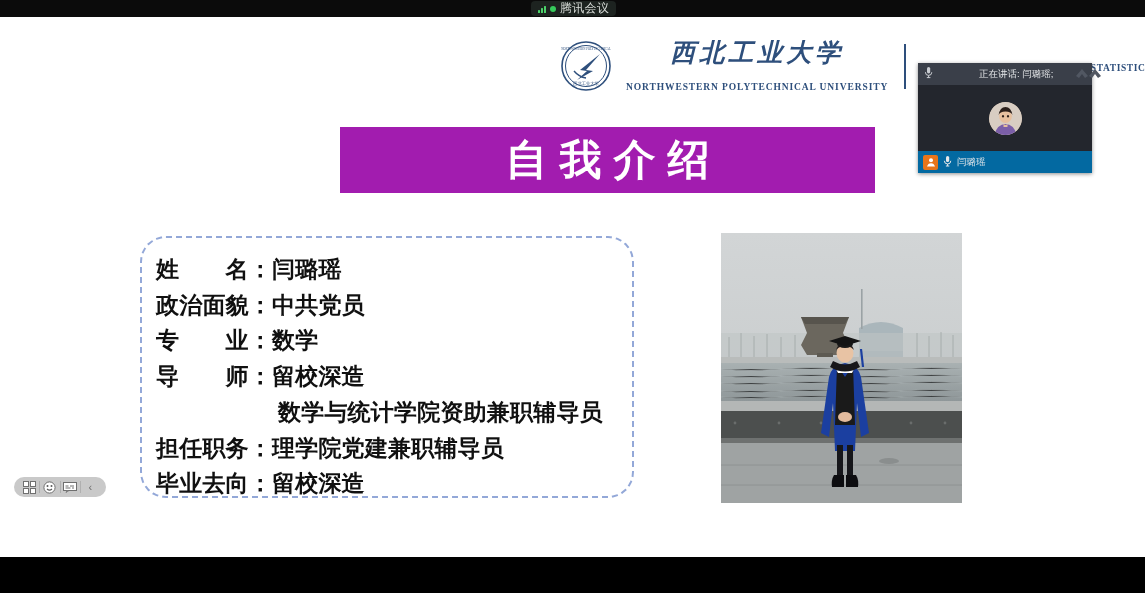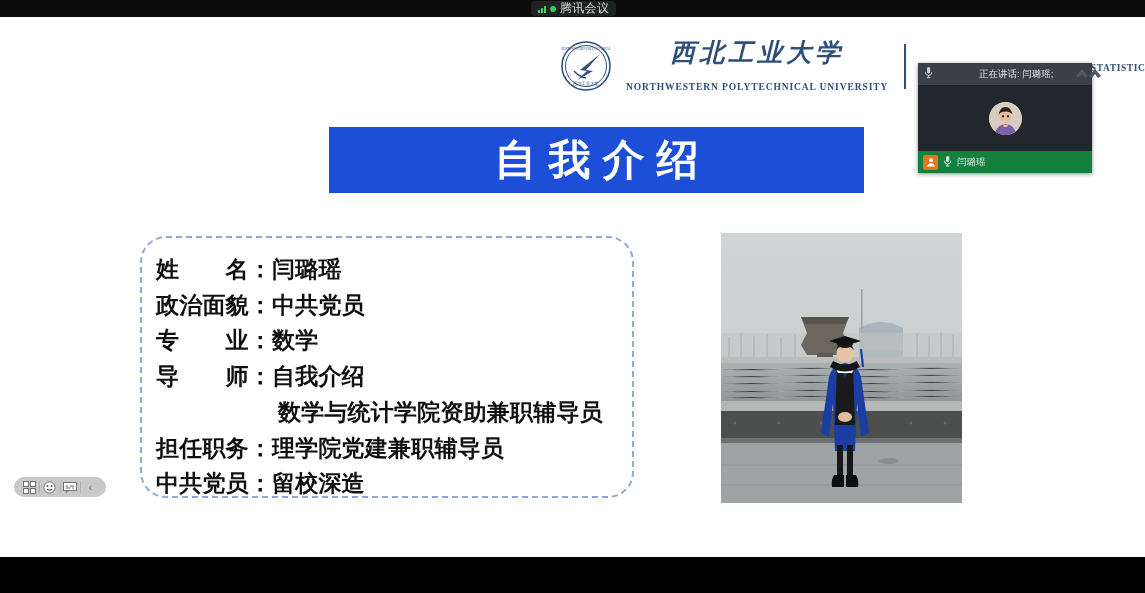--- a/index.html
+++ b/index.html
@@ -63,22 +63,22 @@
     letter-spacing:5px; font-style:italic; line-height:1.05; white-space:nowrap;
   }
   .school-en{
     font-family:"Liberation Serif","DejaVu Serif",serif;
     font-size:9.5px; font-weight:700; color:#2e4f7c;
     letter-spacing:.6px; margin-top:4px; white-space:nowrap;
   }
 
   
   .banner{
-    position:absolute; left:329px; top:110px; width:535px; height:66px;
-    background:#1d4ed8; display:flex; align-items:center; justify-content:center;
+    position:absolute; left:340px; top:110px; width:535px; height:66px;
+    background:#a21caf; display:flex; align-items:center; justify-content:center;
   }
   .banner-text{
     color:#fff; font-size:42px; font-weight:700; letter-spacing:12px;
     font-family:"DejaVu Sans","Liberation Sans",sans-serif;
     text-indent:12px;
   }
 
   
   .infobox{
     position:absolute; left:140px; top:219px; width:494px; height:262px;
@@ -124,21 +124,21 @@
     color:#e6e8ea; font-size:9.5px; white-space:nowrap; flex:1;
     padding-left:4px;
   }
   .vbody{
     height:66px; background:#23262d; display:flex; align-items:center; justify-content:center;
   }
   .avatar{
     width:33px; height:33px; border-radius:50%; overflow:hidden; background:#cbb9a8;
   }
   .vfoot{
-    height:22px; background:#15803d; display:flex; align-items:center; gap:5px; padding:0 5px;
+    height:22px; background:#0369a1; display:flex; align-items:center; gap:5px; padding:0 5px;
   }
   .orange-badge{
     width:15px; height:15px; background:#e8751a; border-radius:2px;
     display:flex; align-items:center; justify-content:center;
   }
   .vfoot-name{ color:#e8eaec; font-size:9.5px; white-space:nowrap; }
 
   .bot-black{
     position:absolute; left:0; top:557px; width:1145px; height:36px; background:#000;
   }
@@ -184,24 +184,24 @@
     </div>
 
     <div class="banner">
       <div class="banner-text">自我介绍</div>
     </div>
 
     <div class="infobox">
       <div class="line">姓　　名：闫璐瑶</div>
       <div class="line">政治面貌：中共党员</div>
       <div class="line">专　　业：数学</div>
-      <div class="line">导　　师：自我介绍</div>
+      <div class="line">导　　师：留校深造</div>
       <div class="line indent">数学与统计学院资助兼职辅导员</div>
       <div class="line">担任职务：理学院党建兼职辅导员</div>
-      <div class="line">中共党员：留校深造</div>
+      <div class="line">毕业去向：留校深造</div>
     </div>
 
     <div class="photo">
       <svg width="241" height="270" viewBox="0 0 241 270">
         <defs>
           <linearGradient id="sky" x1="0" y1="0" x2="0" y2="1">
             <stop offset="0%" stop-color="#d2d5d6"></stop>
             <stop offset="100%" stop-color="#c4c8c9"></stop>
           </linearGradient>
           <linearGradient id="water" x1="0" y1="0" x2="0" y2="1">

